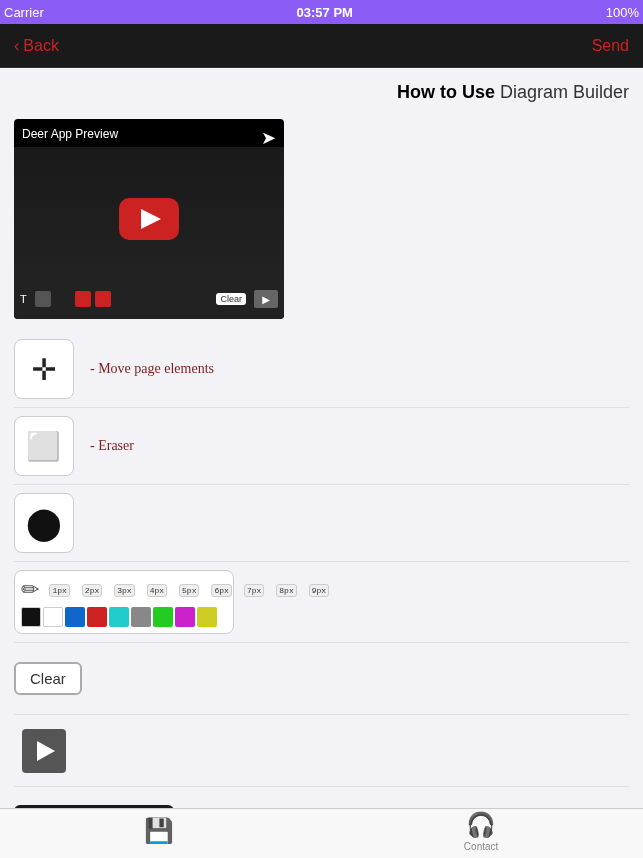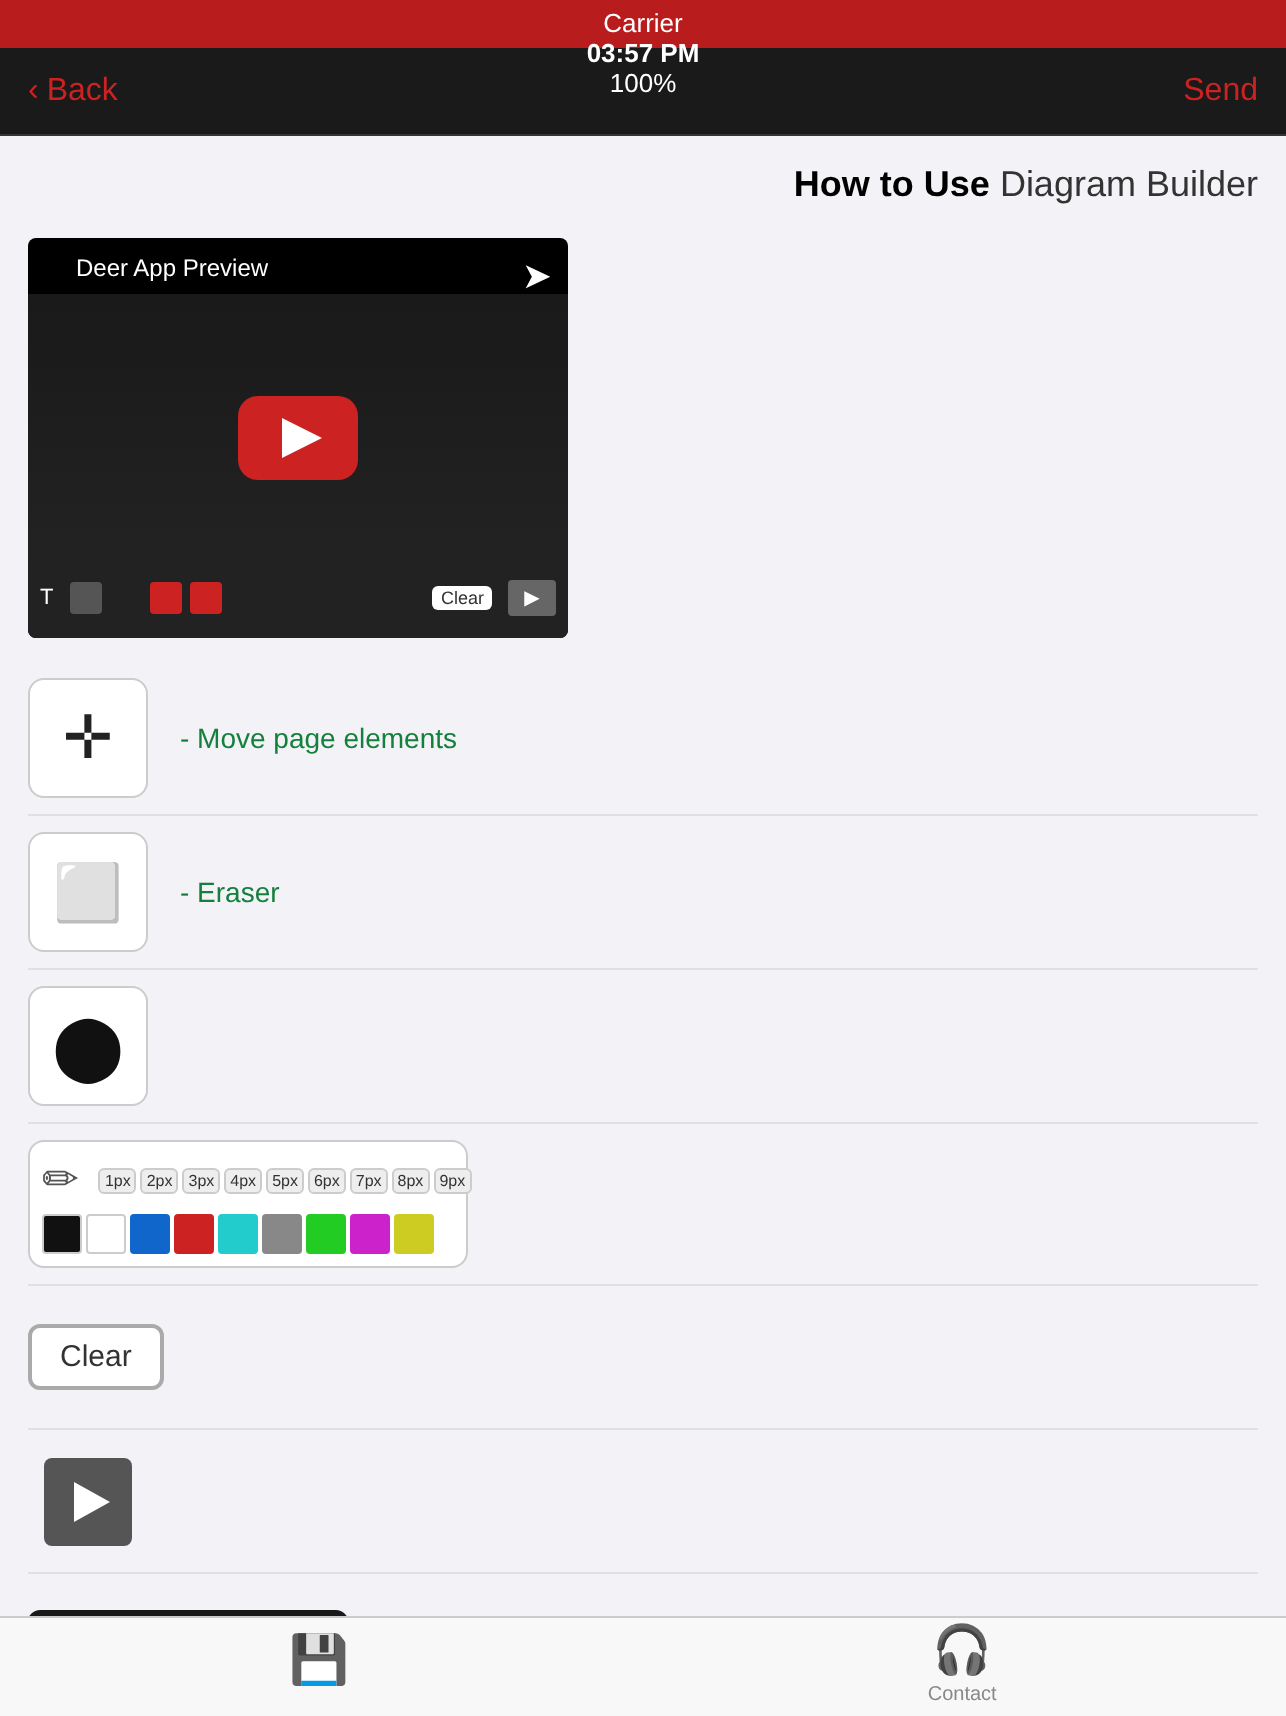--- a/index.html
+++ b/index.html
@@ -6,29 +6,28 @@
     body {
       font-family: -apple-system, 'Helvetica Neue', Arial, sans-serif;
       background: #f2f2f7;
       width: 643px;
       min-height: 858px;
       overflow-x: hidden;
     }
 
     
     .status-bar {
-      background: #b91c1c;
+      background: #8b5cf6;
       color: white;
       display: flex;
       justify-content: space-between;
       align-items: center;
-      padding: 4px 28px;
+      padding: 4px 4px;
       font-size: 13px;
       height: 24px;
-      flex-direction: column;
     }
     .status-bar .carrier { font-size: 13px; }
     .status-bar .time { font-size: 13px; font-weight: 600; }
     .status-bar .battery { font-size: 13px; }
 
     
     .nav-bar {
       background: #1a1a1a;
       display: flex;
       justify-content: space-between;
@@ -69,21 +68,21 @@
       background: #000;
       width: 270px;
       height: 200px;
       position: relative;
       border-radius: 4px;
       overflow: hidden;
     }
     .video-label {
       position: absolute;
       top: 8px;
-      left: 24px;
+      left: 8px;
       color: white;
       font-size: 12px;
     }
     .video-share-icon {
       position: absolute;
       top: 8px;
       right: 8px;
       color: white;
       font-size: 18px;
     }
@@ -140,39 +139,41 @@
       border: 1px solid #ccc;
       border-radius: 8px;
       display: flex;
       align-items: center;
       justify-content: center;
       flex-shrink: 0;
       font-size: 28px;
     }
     .help-text {
       font-size: 14px;
-      color: #15803d;
+      color: #7f1d1d;
       flex: 1;
+      font-family: Liberation Serif, serif;
     }
 
     
     .pencil-tool-box {
       width: 220px;
       background: white;
       border: 1px solid #ccc;
       border-radius: 8px;
       padding: 6px;
       display: flex;
       flex-direction: column;
       gap: 4px;
       flex-shrink: 0;
     }
     .pencil-sizes {
       display: flex;
-      gap: 2px;
+      gap: 12px;
+      font-family: Liberation Mono, monospace;
     }
     .pencil-size-btn {
       font-size: 8px;
       background: #eee;
       border: 1px solid #ccc;
       border-radius: 3px;
       padding: 1px 2px;
       color: #333;
     }
     .pencil-colors {

